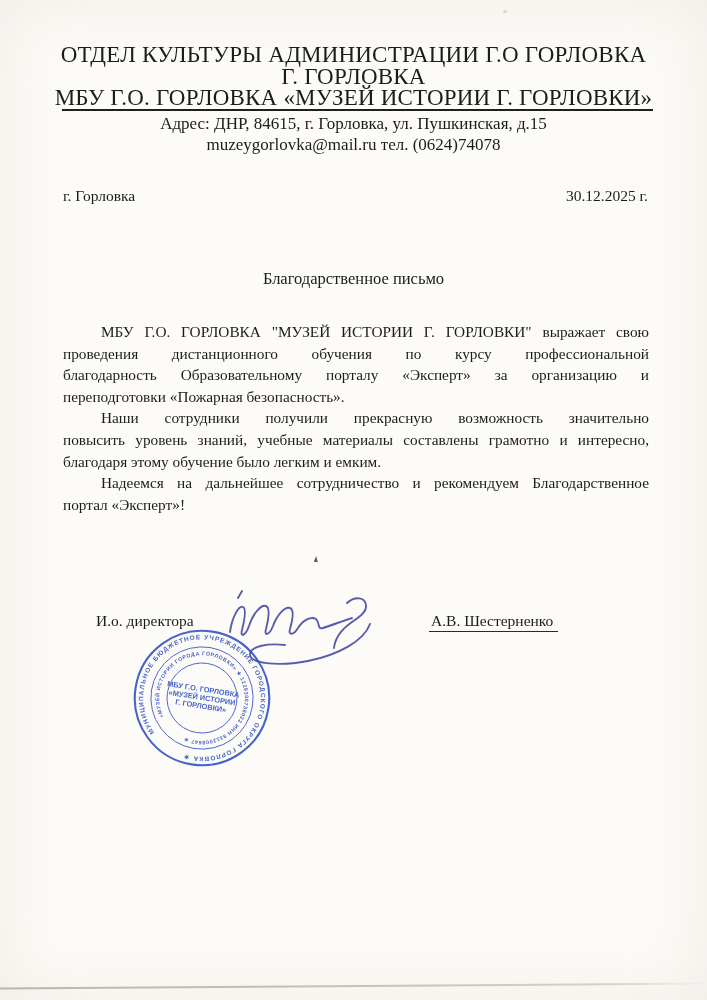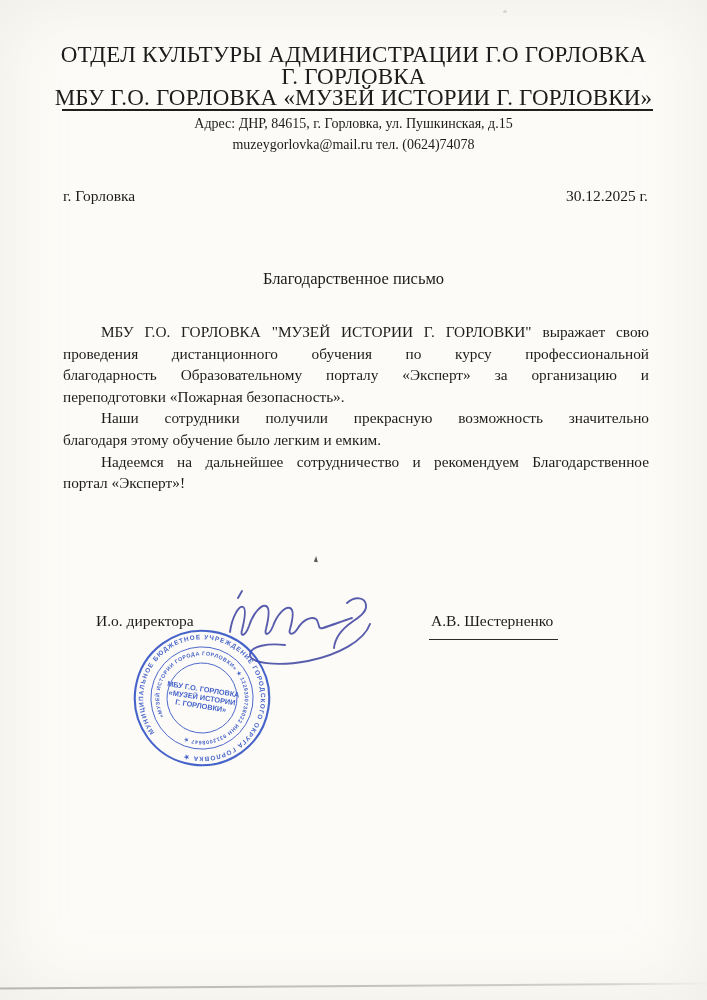--- a/index.html
+++ b/index.html
@@ -6,33 +6,33 @@
   .page{
     position:relative;width:707px;height:1000px;margin:0 auto;
     background:#fcfbf7;overflow:hidden;
     font-family:"Liberation Serif", serif;color:#1c1c1c;
     box-shadow:inset 0 0 70px rgba(190,185,175,.22);
   }
   .org{position:absolute;top:44px;left:0;width:707px;text-align:center;}
   .org-line{font-size:23px;line-height:21.5px;letter-spacing:.2px;}
   .rule{position:absolute;top:109px;left:62px;width:591px;height:2px;background:#1f1f1f;}
   .addr{position:absolute;top:113px;left:0;width:707px;text-align:center;}
-  .addr div{font-size:14px;line-height:21px;}
+  .addr div{font-size:17px;line-height:21px;}
   .meta{position:absolute;top:187px;left:63px;right:59px;font-size:15.5px;}
   .meta .city{position:absolute;left:0;top:0;}
   .meta .date{position:absolute;right:0;top:0;}
   .title{position:absolute;top:269px;left:0;width:707px;margin:0;text-align:center;
     font-size:16.5px;font-weight:normal;}
   .body{position:absolute;top:321px;left:63px;width:586px;font-size:15.3px;}
   .bline{line-height:21.6px;text-align:justify;text-align-last:justify;white-space:nowrap;}
   .bline.last{text-align-last:left;white-space:normal;}
   .bline.first{text-indent:38px;}
   .sign-row{position:absolute;top:612px;left:0;width:707px;font-size:15.5px;}
   .signer-role{position:absolute;left:96px;top:0;}
-  .signer-name{position:absolute;left:429px;top:0;border-bottom:1px solid #2a2a2a;padding:0 5px 9px 2px;}
+  .signer-name{position:absolute;left:429px;top:0;border-bottom:1px solid #2a2a2a;padding:0 5px 1px 2px;}
   .stamp-svg{position:absolute;left:132px;top:628px;width:140px;height:140px;opacity:.88;}
   .sig-svg{position:absolute;left:216px;top:574px;width:178px;height:102px;}
   .pen-mark{position:absolute;left:314px;top:556px;width:0;height:0;
     border-left:2.5px solid transparent;border-right:2.5px solid transparent;
     border-bottom:6px solid #3c3c3c;transform:rotate(4deg);opacity:.85;}
   .scan-line{position:absolute;top:985px;left:-6px;width:719px;height:1.6px;
     transform:rotate(-0.4deg);
     background:linear-gradient(to right,#b9b6b0 0%,#c6c3be 55%,#d4d1cc 85%,rgba(212,209,204,0) 100%);}
   .spec1{position:absolute;left:503px;top:10px;width:4px;height:3px;background:#d8d5cf;border-radius:50%;}
 </style>
@@ -60,20 +60,21 @@
   </div>
 
   <h1 class="title">Благодарственное письмо</h1>
 
   <div class="body">
       <div class="bline first">МБУ Г.О. ГОРЛОВКА "МУЗЕЙ ИСТОРИИ Г. ГОРЛОВКИ" выражает свою</div>
       <div class="bline">проведения дистанционного обучения по курсу профессиональной</div>
       <div class="bline">благодарность Образовательному порталу «Эксперт» за организацию и</div>
       <div class="bline last">переподготовки «Пожарная безопасность».</div>
       <div class="bline first">Наши сотрудники получили прекрасную возможность значительно</div>
+      <div class="bline">повысить уровень знаний, учебные материалы составлены грамотно и интересно,</div>
       <div class="bline last">благодаря этому обучение было легким и емким.</div>
       <div class="bline first">Надеемся на дальнейшее сотрудничество и рекомендуем Благодарственное</div>
       <div class="bline last">портал «Эксперт»!</div>
     </div>
 
   <div class="sign-row">
     <span class="signer-role">И.о. директора</span>
     <span class="signer-name">А.В. Шестерненко</span>
   </div>
 

